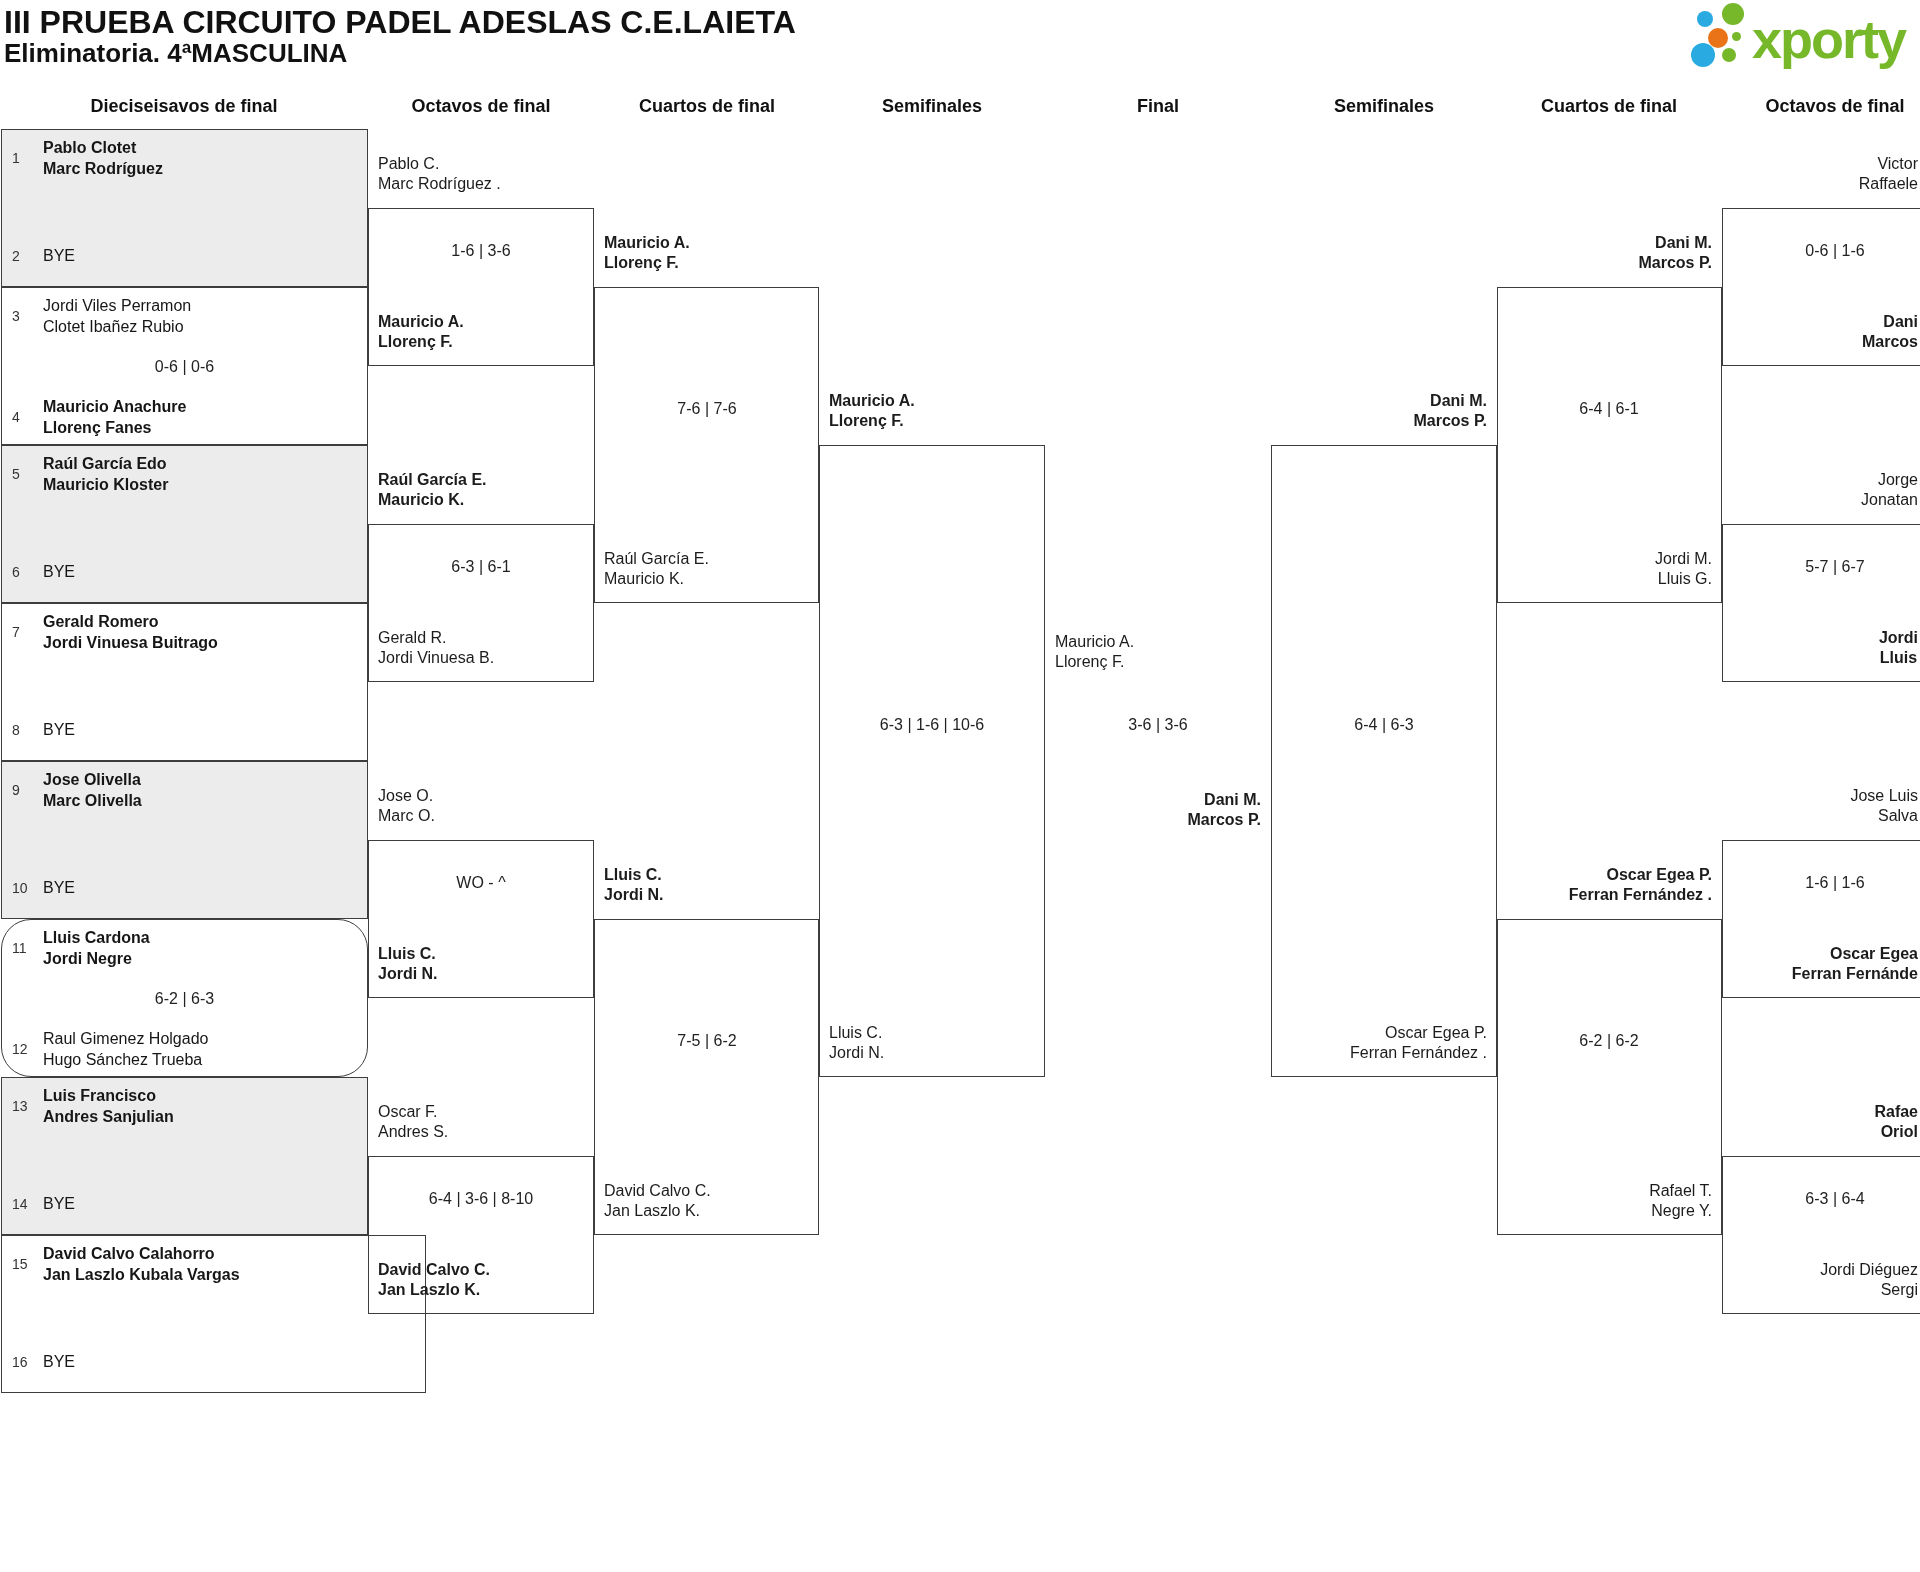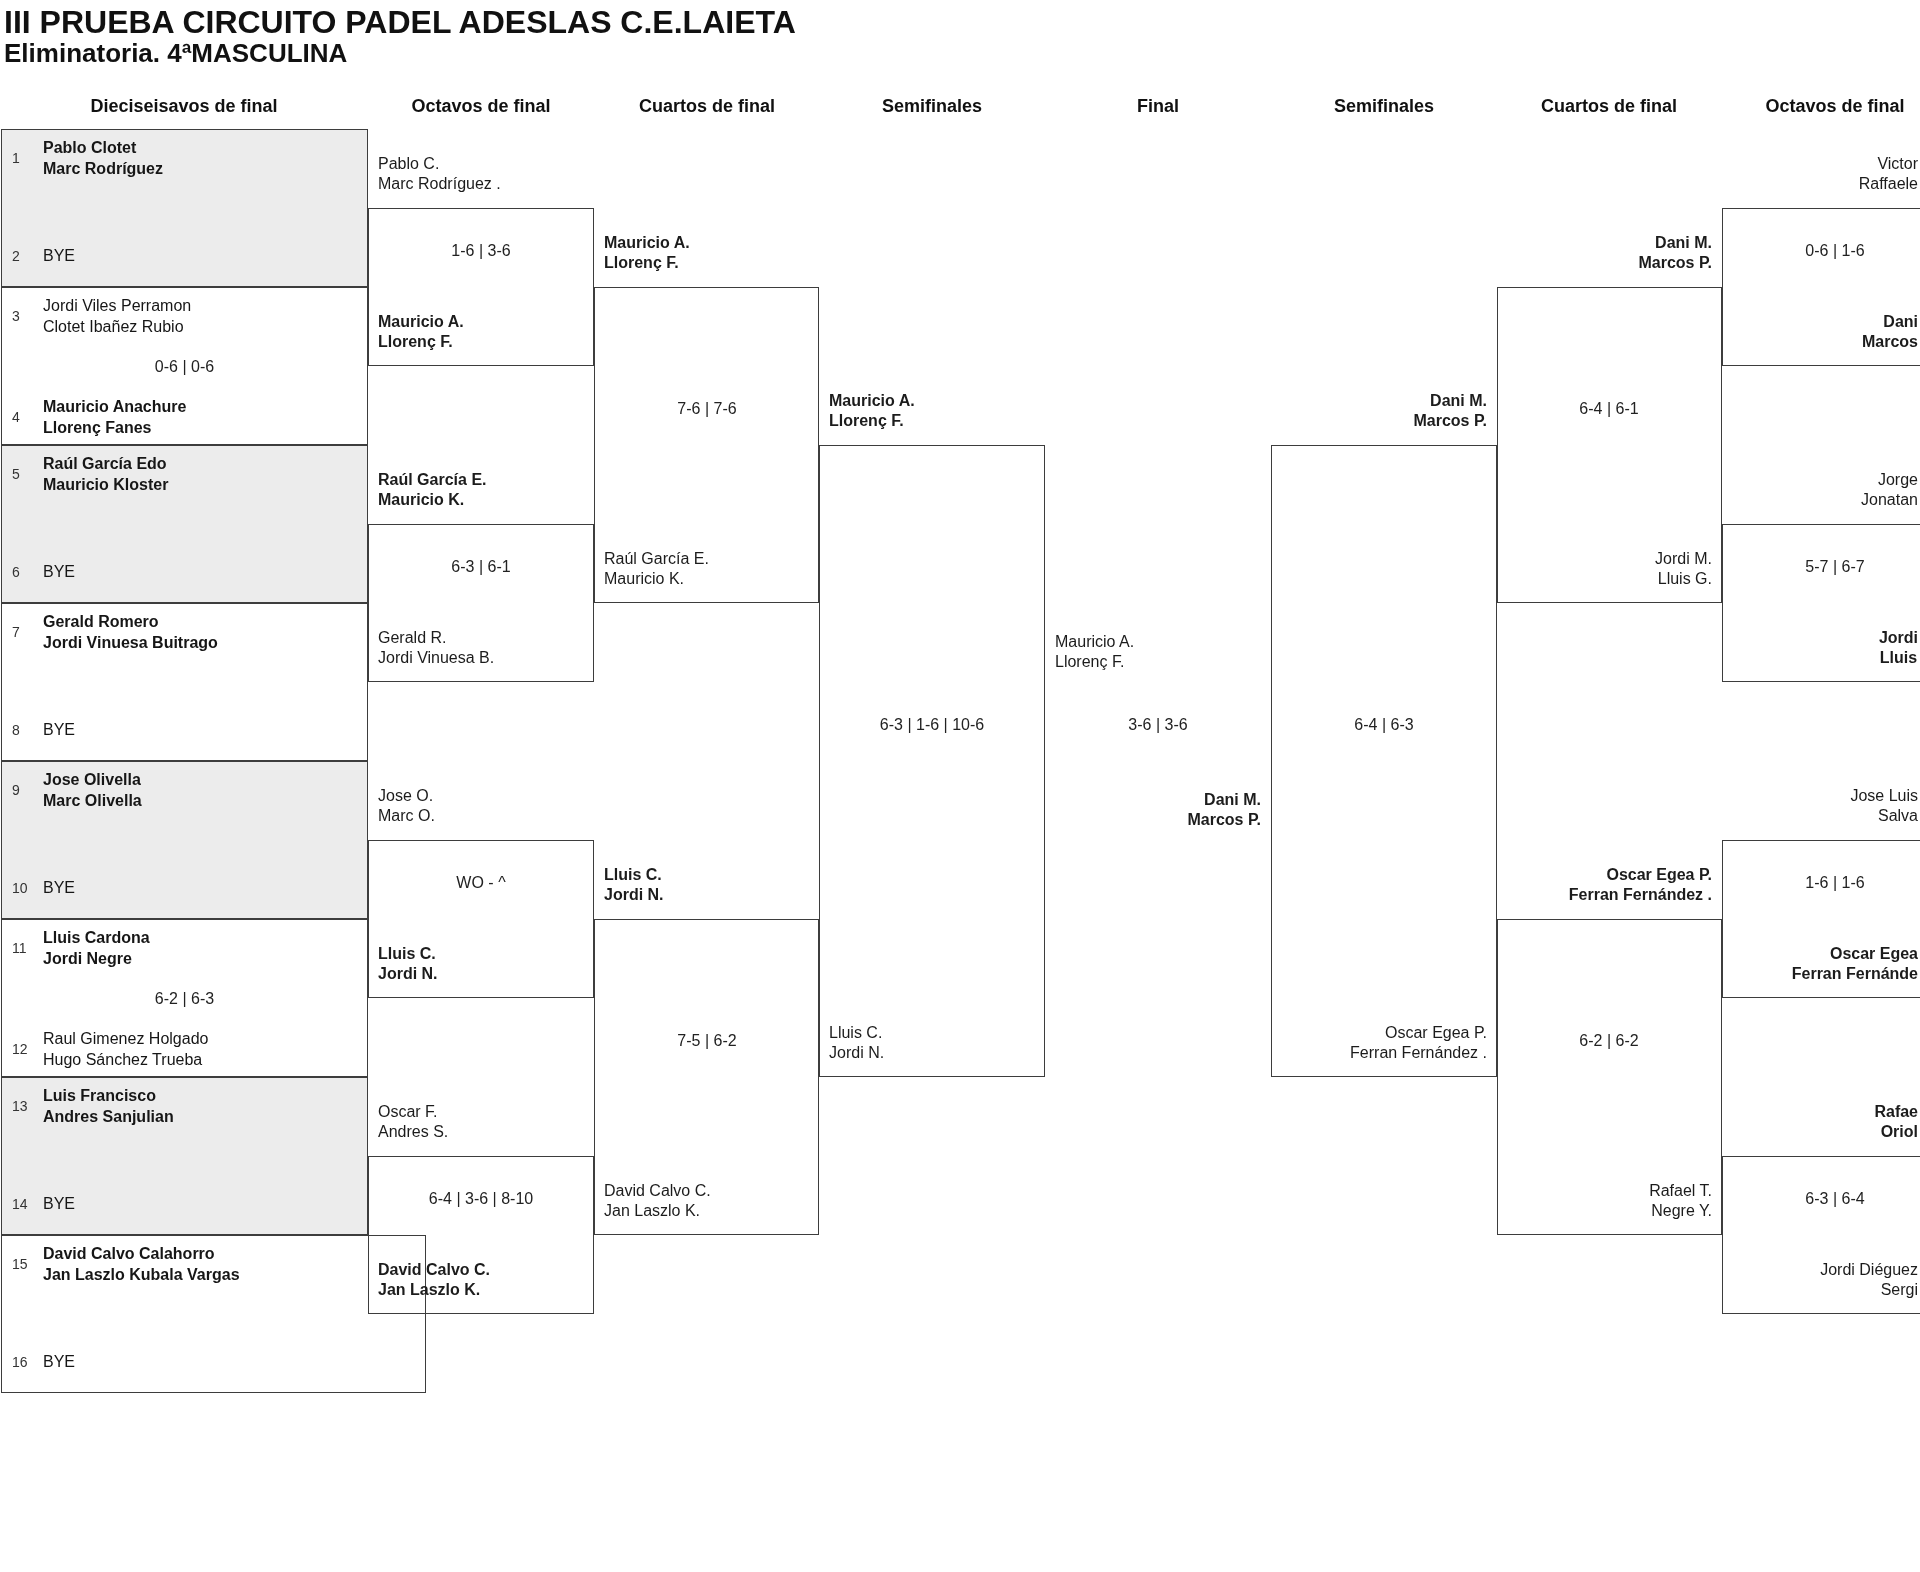--- a/index.html
+++ b/index.html
@@ -36,20 +36,29 @@
   .logo-text{position:absolute;left:64px;top:8px;font-size:54px;font-weight:700;color:#76b82a;letter-spacing:-2px;font-family:"Liberation Sans",sans-serif;}
 </style>
 </head>
 <body>
 
 <div id="canvas">
 
   <div class="page-title">III PRUEBA CIRCUITO PADEL ADESLAS C.E.LAIETA</div>
   <div class="page-subtitle">Eliminatoria. 4ªMASCULINA</div>
 
+  <div class="logo">
+    <span class="dot" style="left:9px;top:11px;width:16px;height:16px;background:#29abe2;"></span>
+    <span class="dot" style="left:34px;top:3px;width:22px;height:22px;background:#76b82a;"></span>
+    <span class="dot" style="left:20px;top:28px;width:20px;height:20px;background:#ea7317;"></span>
+    <span class="dot" style="left:44px;top:32px;width:9px;height:9px;background:#76b82a;"></span>
+    <span class="dot" style="left:3px;top:43px;width:24px;height:24px;background:#29abe2;"></span>
+    <span class="dot" style="left:34px;top:48px;width:14px;height:14px;background:#76b82a;"></span>
+    <span class="logo-text">xporty</span>
+  </div>
 
   <div class="round-header" style="left:34px;">Dieciseisavos de final</div>
   <div class="round-header" style="left:331px;">Octavos de final</div>
   <div class="round-header" style="left:557px;">Cuartos de final</div>
   <div class="round-header" style="left:782px;">Semifinales</div>
   <div class="round-header" style="left:1008px;">Final</div>
   <div class="round-header" style="left:1234px;">Semifinales</div>
   <div class="round-header" style="left:1459px;">Cuartos de final</div>
   <div class="round-header" style="left:1685px;">Octavos de final</div>
 
@@ -128,21 +137,21 @@
         </span>
     </div>
     <div class="seedrow byerow">
       <span class="num">10</span>
       <span class="nm">
           <span style="display:block">BYE</span>
         </span>
     </div>
   </div>
 
-  <div class="box r32 white" style="left:1px;top:919px;width:367px;height:158px;">
+  <div class="box r32 white" style="left:1px;top:919px;width:367px;height:158px;border-radius:30px;">
     <div class="seedrow toprow w">
       <span class="num">11</span>
       <span class="nm">
           <span style="display:block">Lluis Cardona</span>
           <span style="display:block">Jordi Negre</span>
         </span>
     </div>
     <div class="inscore">6-2 | 6-3</div>
     <div class="seedrow botrow">
       <span class="num">12</span>

